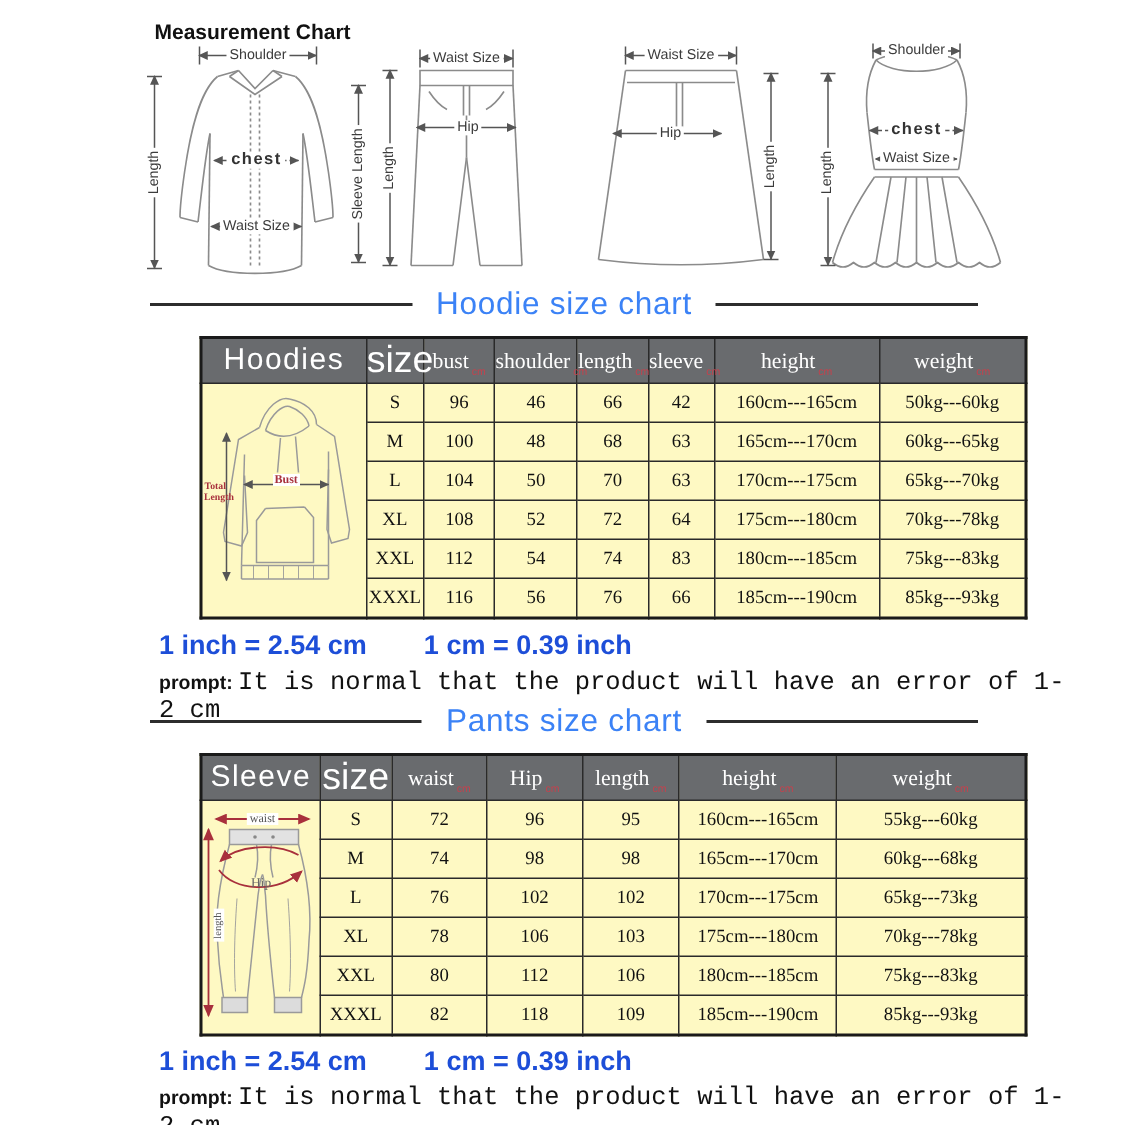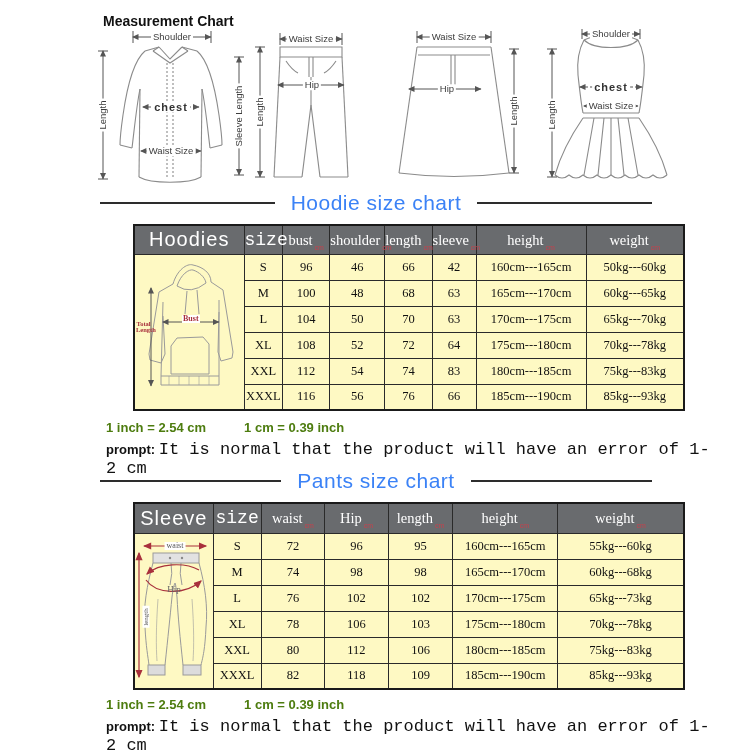--- a/index.html
+++ b/index.html
@@ -25,31 +25,31 @@
   .section-title .t { font-size:21px; color:#3b82f6; letter-spacing:0.5px; }
 
   
   table.size-table { position:absolute; left:100px; width:552px; border-collapse:collapse; table-layout:fixed;
                      background:#fef9c3;margin-left:33px; }
   table.size-table, table.size-table td, table.size-table th { border:1px solid #2a2a2a; }
   table.size-table { border:2px solid #1a1a1a; }
   table.size-table th { background:#696b6e; color:#fff; font-weight:normal; height:29px; vertical-align:middle; }
   .prod-name { font-size:20px; font-family:"Liberation Sans", sans-serif; letter-spacing:1px; }
   .hdr { font-family:"Liberation Serif", serif; font-size:14.5px; }
-  .hdr-size { font-family:Liberation Mono, monospace; font-size:18px; }
+  .hdr-size { font-family:Liberation Sans, sans-serif; font-size:25px; }
   .cm { font-size:7px; color:#c4424d; position:relative; top:5px; margin-left:2px; font-family:"Liberation Sans", sans-serif; }
   table.size-table td { text-align:center; vertical-align:middle; height:26px;
                         font-family:"Liberation Serif", serif; font-size:12.5px; color:#111; }
   td.size-cell { font-size:16.5px; }
   td.drawing-cell { position:relative; padding:0; }
   .rlabel { position:absolute; color:#a8303c; line-height:1.05; font-weight:bold; }
 
   
   .note-block { position:absolute; left:106px; }
-  .conv { font-size:13px; color:#4d7c0f; font-weight:bold; }
+  .conv { font-size:18px; color:#1d4ed8; font-weight:bold; }
   .conv .gap { display:inline-block; width:38px; }
   .prompt-line { margin-top:5px; font-size:13px; color:#111; }
   .prompt-line .plabel { font-weight:bold; font-family:"Liberation Sans", sans-serif; }
   .prompt-line .ptext { font-family:"Liberation Mono", monospace; font-size:17px; }
 </style>
 </head>
 <body>
 
 <div class="canvas">
 

